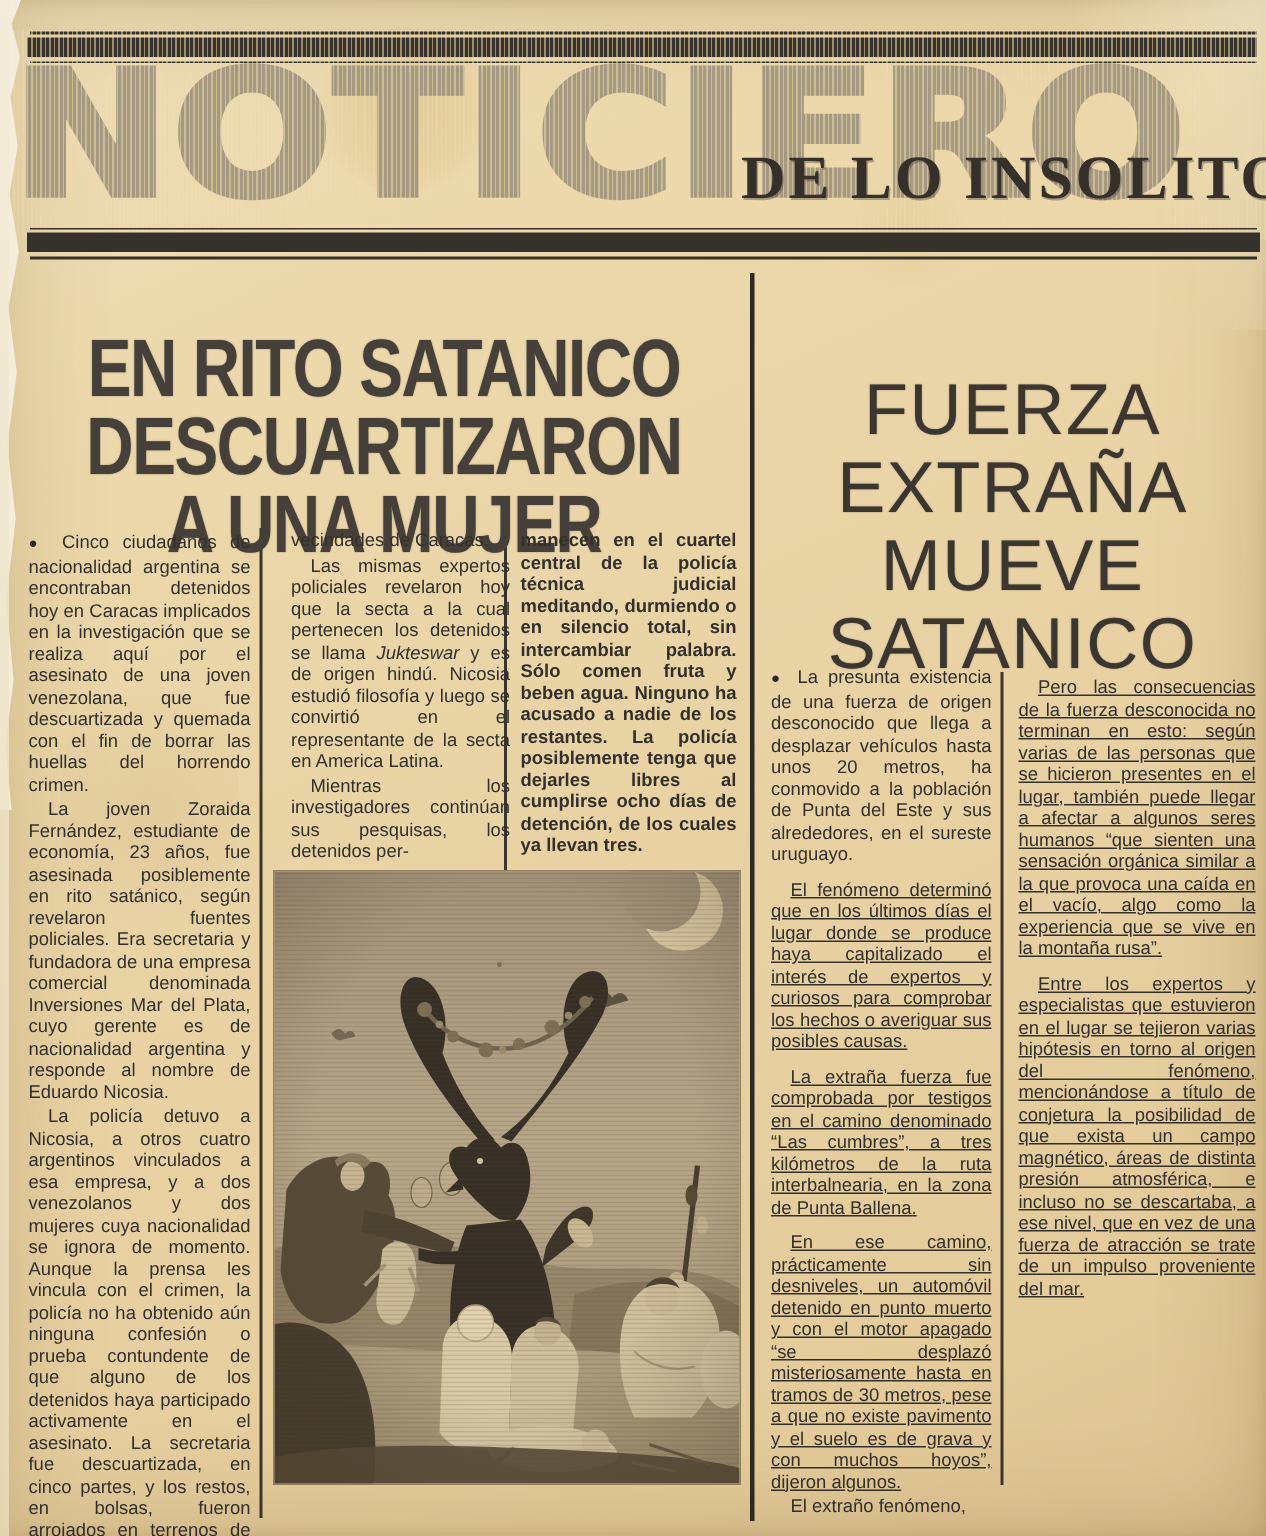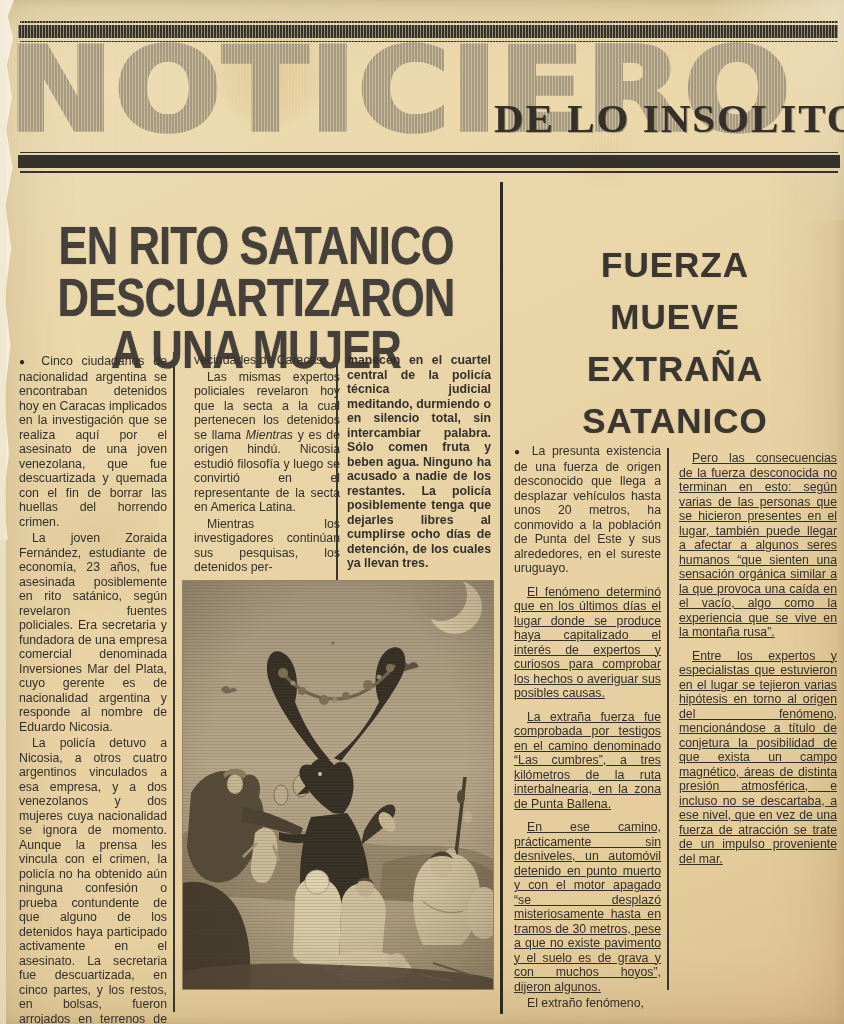--- a/index.html
+++ b/index.html
@@ -44,21 +44,21 @@
   .colrule-r{left:667px;top:448px;width:2px;height:542px;background:#3a362e;}
 
   
   .headline-left{
     position:absolute;left:22px;top:188px;width:468px;text-align:center;
     font-weight:bold;font-size:46px;line-height:44px;letter-spacing:-1px;color:#45403a;
     transform:scale(.95,1.18);transform-origin:center top;text-shadow:0 0 1px rgba(69,64,58,.6);
   }
   .headline-right{
     position:absolute;left:512px;top:216px;width:326px;text-align:center;
-    font-weight:bold;font-size:35px;line-height:52px;letter-spacing:1px;color:#3b362f;
+    font-weight:normal;font-size:48px;line-height:52px;letter-spacing:1px;color:#3b362f;
     text-shadow:0 0 1px rgba(59,54,47,.55);
   }
 
   
   .col{position:absolute;font-size:12.3px;line-height:14.5px;text-align:justify;color:#33302a;}
   .col p{margin:2px;hyphens:auto;-webkit-hyphens:auto;}
   .col p.ind{text-indent:13px;}
   .col p.gap{margin-top:9px;text-decoration:underline;}
   .bullet{font-size:10px;letter-spacing:2px;color:#2c2923;}
   .it{font-style:italic;}
@@ -111,21 +111,21 @@
     </h1>
 
     <div class="col colA">
       <p><span class="bullet">●</span> <span>Cinco ciudadanos de nacionalidad argentina se encontraban detenidos hoy en Caracas implicados en la investigación que se realiza aquí por el asesinato de una joven venezolana, que fue descuartizada y quemada con el fin de borrar las huellas del horrendo crimen.</span></p>
       <p class="ind">La joven Zoraida Fernández, estudiante de economía, 23 años, fue asesinada posiblemente en rito satánico, según revelaron fuentes policiales. Era secretaria y fundadora de una empresa comercial denominada Inversiones Mar del Plata, cuyo gerente es de nacionalidad argentina y responde al nombre de Eduardo Nicosia.</p>
       <p class="ind">La policía detuvo a Nicosia, a otros cuatro argentinos vinculados a esa empresa, y a dos venezolanos y dos mujeres cuya nacionalidad se ignora de momento. Aunque la prensa les vincula con el crimen, la policía no ha obtenido aún ninguna confesión o prueba contundente de que alguno de los detenidos haya participado activamente en el asesinato. La secretaria fue descuartizada, en cinco partes, y los restos, en bolsas, fueron arrojados en terrenos de una hacienda en las</p>
     </div>
 
     <div class="col colB">
       <p>vecindades de Caracas.</p>
-      <p class="ind"><span>Las mismas expertos policiales revelaron hoy que la secta a la cual pertenecen los detenidos se llama </span><span class="it">Mientras</span><span> y es de origen hindú. Nicosia estudió filosofía y luego se convirtió en el representante de la secta en America Latina.</span></p>
+      <p class="ind"><span>Las mismas expertos policiales revelaron hoy que la secta a la cual pertenecen los detenidos se llama </span><span class="it">Jukteswar</span><span> y es de origen hindú. Nicosia estudió filosofía y luego se convirtió en el representante de la secta en America Latina.</span></p>
       <p class="ind">Mientras los investigadores continúan sus pesquisas, los detenidos per-</p>
     </div>
 
     <div class="col colC">
       <p>manecen en el cuartel central de la policía técnica judicial meditando, durmiendo o en silencio total, sin intercambiar palabra. Sólo comen fruta y beben agua. Ninguno ha acusado a nadie de los restantes. La policía posiblemente tenga que dejarles libres al cumplirse ocho días de detención, de los cuales ya llevan tres.</p>
     </div>
 
     <figure class="photo" style="margin:0">
       <svg viewBox="0 0 310 408" preserveAspectRatio="none">
         <defs>
@@ -245,22 +245,22 @@
 
         <rect width="310" height="408" fill="url(#ht)"></rect>
         <rect width="310" height="408" fill="url(#vg)"></rect>
       </svg>
     </figure>
   </section>
 
   <section>
     <h1 class="headline-right">
       <div>FUERZA</div>
+      <div>EXTRAÑA</div>
       <div>MUEVE</div>
-      <div>EXTRAÑA</div>
       <div>SATANICO</div>
     </h1>
 
     <div class="col colR1">
       <p><span class="bullet">●</span> <span>La presunta existencia de una fuerza de origen desconocido que llega a desplazar vehículos hasta unos 20 metros, ha conmovido a la población de Punta del Este y sus alrededores, en el sureste uruguayo.</span></p>
       <p class="ind gap">El fenómeno determinó que en los últimos días el lugar donde se produce haya capitalizado el interés de expertos y curiosos para comprobar los hechos o averiguar sus posibles causas.</p>
       <p class="ind gap">La extraña fuerza fue comprobada por testigos en el camino denominado “Las cumbres”, a tres kilómetros de la ruta interbalnearia, en la zona de Punta Ballena.</p>
       <p class="ind gap">En ese camino, prácticamente sin desniveles, un automóvil detenido en punto muerto y con el motor apagado “se desplazó misteriosamente hasta en tramos de 30 metros, pese a que no existe pavimento y el suelo es de grava y con muchos hoyos”, dijeron algunos.</p>
       <p class="ind">El extraño fenómeno,</p>
     </div>

